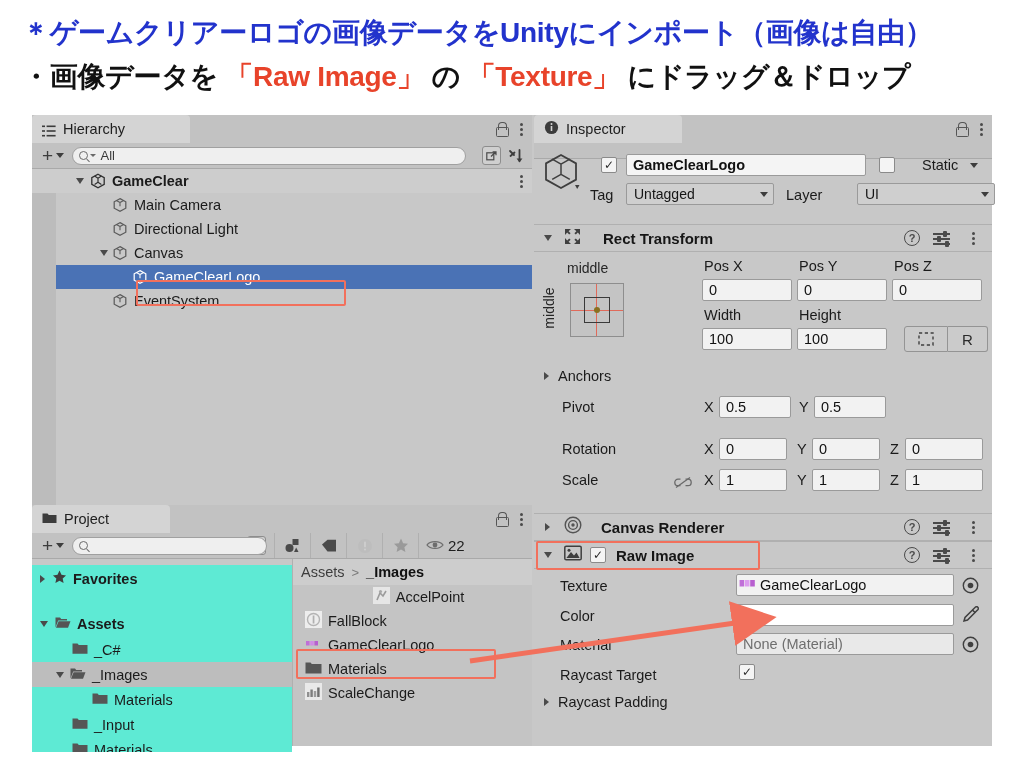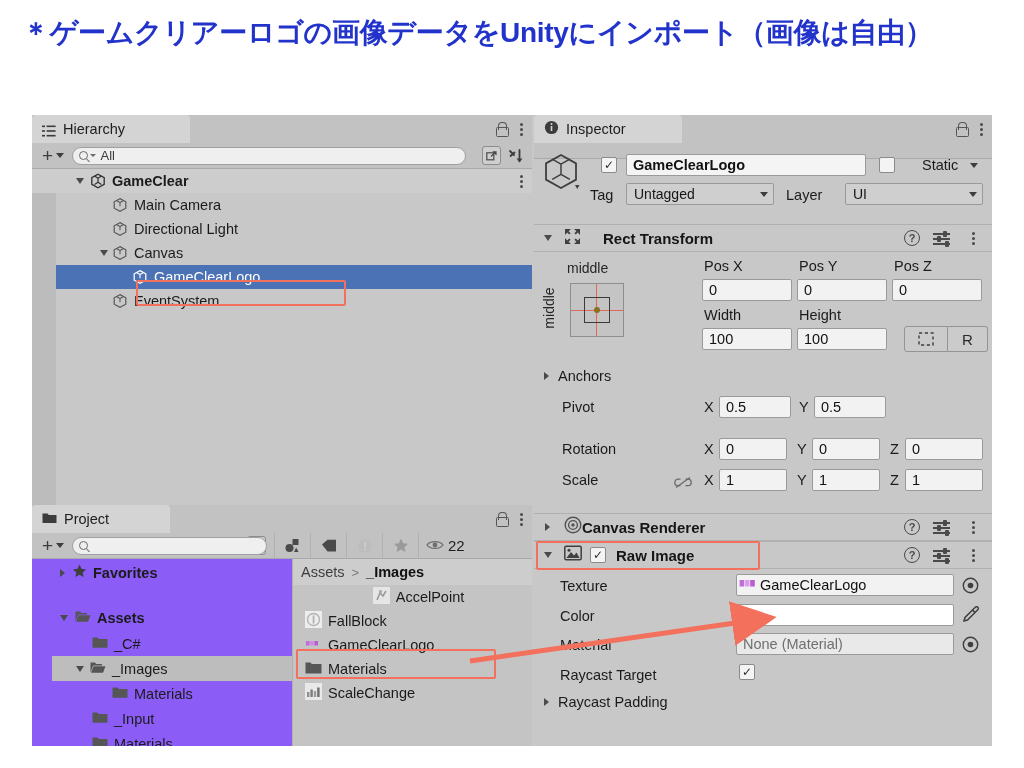--- a/index.html
+++ b/index.html
@@ -102,20 +102,21 @@
 
   .arrow-svg{ position:absolute; left:0; top:0; width:1024px; height:768px; pointer-events:none;}
 </style>
 </head>
 <body>
 
 <div id="root">
 
   <div class="hdr">
     <div class="hdr-line1">＊ゲームクリアーロゴの画像データをUnityにインポート（画像は自由）</div>
+    <div class="hdr-line2"><span>・画像データを </span><span class="red">「Raw Image」</span><span> の </span><span class="red">「Texture」</span><span> にドラッグ＆ドロップ</span></div>
   </div>
 
   <div class="unity">
 
     <div class="panel" style="left:0;top:0;width:500px;height:390px;">
       <div class="tabbar">
         <div class="tab" style="width:158px;">
           <span style="display:inline-block;width:14px;height:12px;position:relative;">
             <svg width="14" height="12" viewBox="0 0 14 12">
                 <g fill="#3c3c3c">
@@ -312,21 +313,21 @@
           <span>
             <svg width="18" height="12" viewBox="0 0 18 12">
                 <path d="M1 6 C4 1.5, 14 1.5, 17 6 C14 10.5, 4 10.5, 1 6 Z" fill="none" stroke="#6e6e6e" stroke-width="1.3"></path>
                 <circle cx="9" cy="6" r="2.4" fill="#6e6e6e"></circle>
               </svg>
           </span>
           <span style="font-size:15px;color:#1f1f1f;">22</span>
         </div>
       </div>
 
-      <div style="position:absolute;left:0;top:54px;width:260px;height:187px;background:#8b5cf6;overflow:hidden;padding-left:20px;">
+      <div style="position:absolute;left:0;top:60px;width:260px;height:187px;background:#5eead4;overflow:hidden;">
         <div class="row" style="height:27px;">
           <span style="width:8px;"></span>
           <span class="twisty"></span>
           <span style="width:7px;"></span>
           <span><svg width="15" height="14" viewBox="0 0 16 15">
                 <path d="M8 0.6 L10.1 5.2 L15 5.8 L11.4 9.2 L12.4 14 L8 11.6 L3.6 14 L4.6 9.2 L1 5.8 L5.9 5.2 Z" fill="#3f3f3f"></path>
               </svg></span>
           <span style="width:6px;"></span>
           <span class="rowlabel bold">Favorites</span>
         </div>
@@ -482,21 +483,21 @@
         <div class="chk" style="position:absolute;left:345px;top:13px;"></div>
         <span class="lbl" style="position:absolute;left:388px;top:13px;">Static</span>
         <span class="caret-dn" style="position:absolute;left:436px;top:19px;"></span>
 
         <span class="lbl" style="position:absolute;left:56px;top:43px;">Tag</span>
         <div class="dd" style="position:absolute;left:92px;top:39px;width:148px;">
           <span>Untagged</span>
           <span class="caret-dn"></span>
         </div>
         <span class="lbl" style="position:absolute;left:252px;top:43px;">Layer</span>
-        <div class="dd" style="position:absolute;left:311px;top:39px;width:138px;">
+        <div class="dd" style="position:absolute;left:323px;top:39px;width:138px;">
           <span>UI</span>
           <span class="caret-dn"></span>
         </div>
       </div>
 
       <div class="comp-head" style="position:absolute;left:0;top:109px;width:100%;">
         <span class="twisty open" style="margin-left:10px;"></span>
         <span style="margin-left:12px;">
           <svg width="17" height="17" viewBox="0 0 17 17">
               <g fill="#3f3f3f">
@@ -594,21 +595,21 @@
 
       <div class="comp-head" style="position:absolute;left:0;top:398px;width:100%;">
         <span class="twisty" style="margin-left:11px;"></span>
         <span style="margin-left:14px;">
           <svg width="18" height="18" viewBox="0 0 18 18">
               <circle cx="9" cy="9" r="7.8" fill="none" stroke="#545454" stroke-width="1.4"></circle>
               <circle cx="9" cy="9" r="4.4" fill="none" stroke="#545454" stroke-width="1.4"></circle>
               <circle cx="9" cy="9" r="1.7" fill="#545454"></circle>
             </svg>
         </span>
-        <span class="comp-title" style="">Canvas Renderer</span>
+        <span class="comp-title" style="margin-left:19px;">Canvas Renderer</span>
         <span class="help-ico" style="position:absolute;right:72px;">?</span>
         <span class="preset-ico" style="position:absolute;right:42px;">
             <i></i>
             <i></i>
             <i></i>
             <b></b>
             <b></b>
             <b></b>
           </span>
         <span class="kebab" style="position:absolute;right:16px;">

